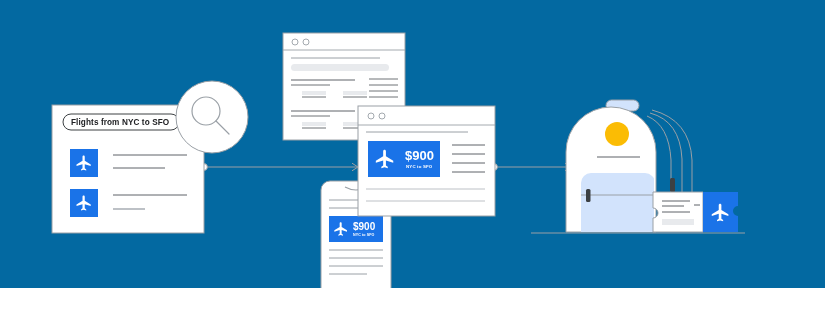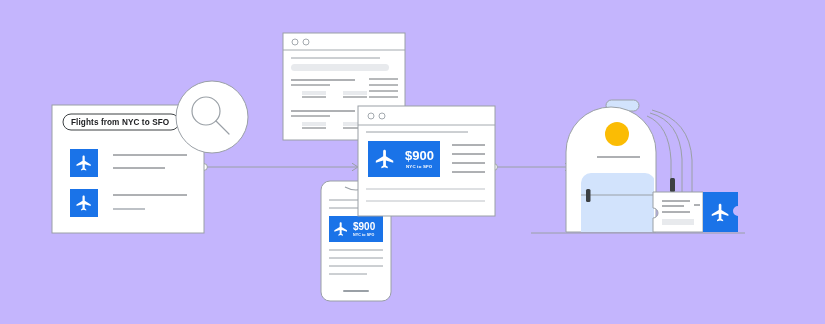--- a/index.html
+++ b/index.html
@@ -8,22 +8,22 @@
     padding: 0;
     background: #ffffff;
   }
   body {
     font-family: "Liberation Sans", sans-serif;
     -webkit-font-smoothing: antialiased;
   }
   #stage {
     position: relative;
     width: 825px;
-    height: 324px;
-    background: #c4b5fd;
+    height: 288px;
+    background: #0369a1;
     overflow: hidden;
   }
   #stage svg {
     display: block;
   }
   .txt-chip {
     font-family: "Liberation Sans", sans-serif;
     font-size: 8.2px;
     font-weight: 700;
     fill: #202124;

